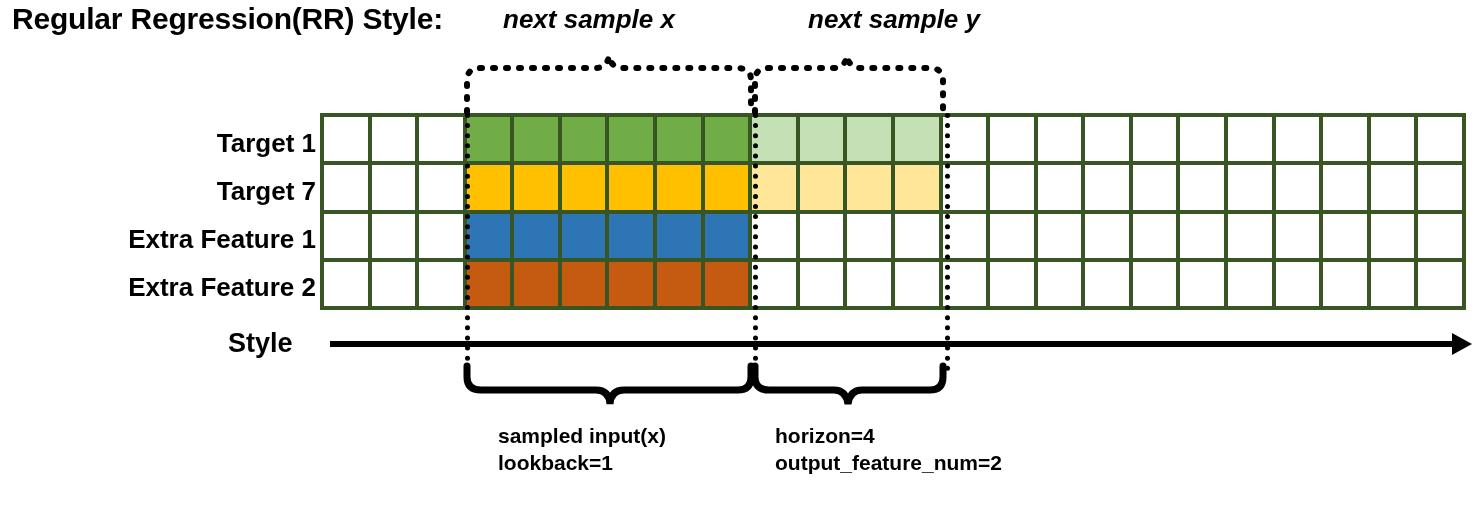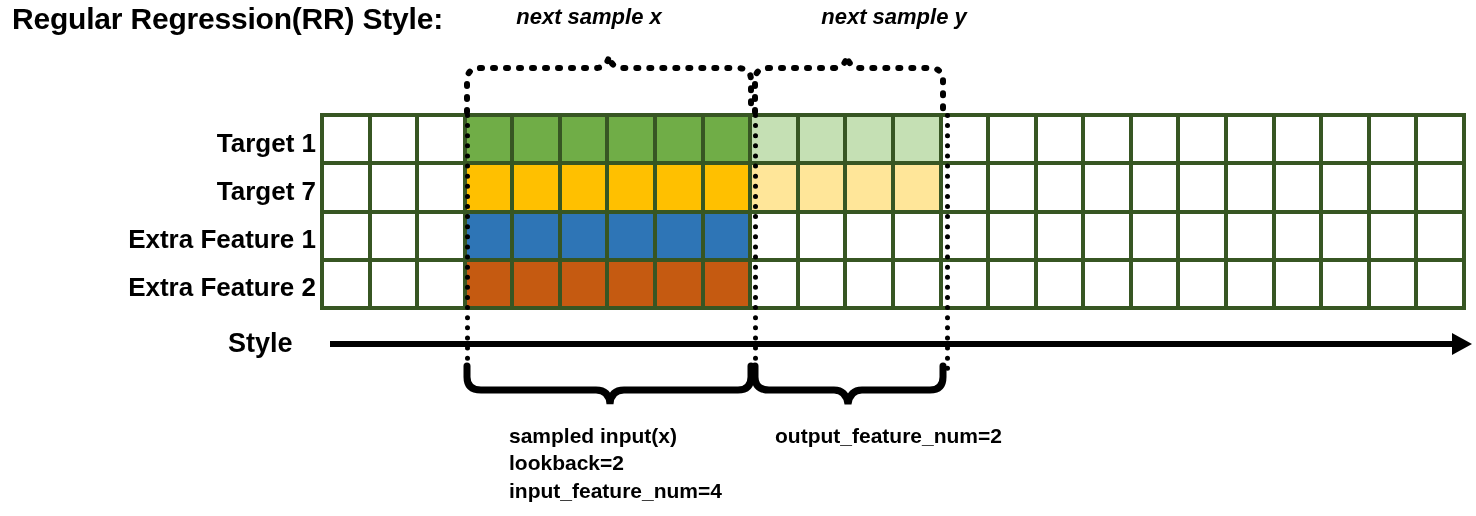--- a/index.html
+++ b/index.html
@@ -28,21 +28,21 @@
               border-left:20px solid #000;}
 
   
   .vguide{position:absolute;width:0;border-left:5px dotted #000;}
 
   
   .layer{position:absolute;left:0;top:0;width:1476px;height:516px;
          pointer-events:none;overflow:visible;}
 
   
-  .topcap{position:absolute;font-size:22px;font-style:italic;font-weight:600;
+  .topcap{position:absolute;font-size:26px;font-style:italic;font-weight:600;
           white-space:nowrap;}
   .botcap{position:absolute;font-size:21px;font-weight:600;line-height:1.30;
           white-space:nowrap;}
 </style>
 </head>
 <body>
 
 <div id="title">Regular Regression(RR) Style:</div>
 
 <div class="rowlabel" style="top:128px">Target 1</div>
@@ -171,21 +171,21 @@
 
 <svg class="layer">
 
   <path d="M467,366 L467,377 Q467,390 481,390 L596,390 Q609,390 610,404 Q611,390 624,390
            L738,390 Q751,390 751,377 L751,366" fill="none" stroke="#000" stroke-width="7" stroke-linecap="round"></path>
 
   <path d="M755,366 L755,377 Q755,390 769,390 L834,390 Q846,390 848,404 Q850,390 862,390
            L930,390 Q943,390 943,377 L943,366" fill="none" stroke="#000" stroke-width="7" stroke-linecap="round"></path>
 </svg>
 
-<div class="botcap" style="left:509px;top:422px">
+<div class="botcap" style="left:498px;top:422px">
   <div>sampled input(x)</div>
-  <div>lookback=2</div>
-  <div>input_feature_num=4</div>
+  <div>lookback=1</div>
 </div>
 
 <div class="botcap" style="left:775px;top:422px">
+  <div>horizon=4</div>
   <div>output_feature_num=2</div>
 </div>
 
 </body></html>

